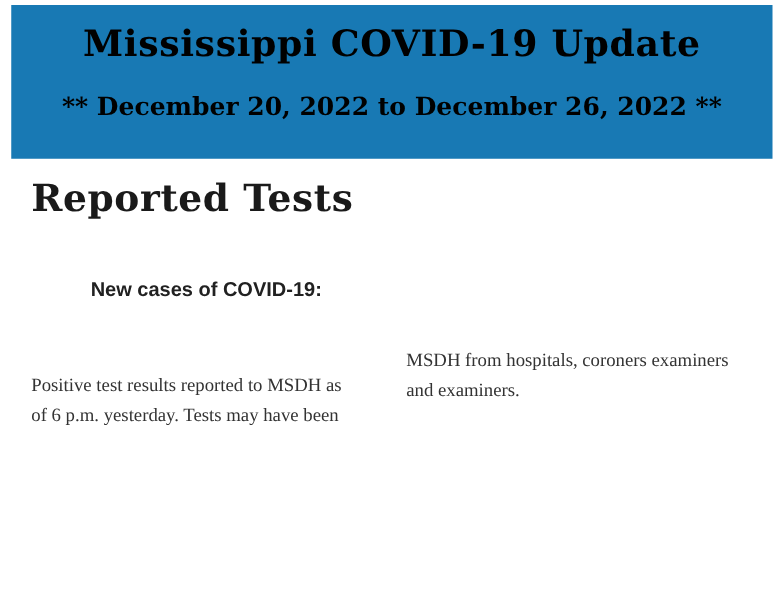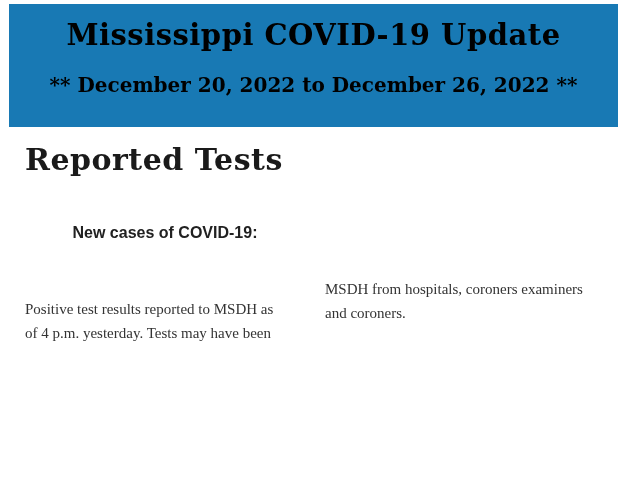--- a/index.html
+++ b/index.html
@@ -90,26 +90,26 @@
   <main class="main">
 
     <h2 class="section-title">Reported Tests</h2>
 
     <div class="columns">
 
       <section class="metric">
         <div class="metric-label">New cases of COVID-19:</div>
         <p class="metric-desc">
           <span class="desc-line">Positive test results reported to MSDH as</span>
-          <span class="desc-line">of 4 p.m. yesterday. Tests may have been</span>
+          <span class="desc-line">of 6 p.m. yesterday. Tests may have been</span>
         </p>
       </section>
 
       <section class="metric">
         <p class="metric-desc">
           <span class="desc-line">MSDH from hospitals, coroners examiners</span>
-          <span class="desc-line">and coroners.</span>
+          <span class="desc-line">and examiners.</span>
         </p>
       </section>
 
     </div>
   </main>
 </div>
 
 </body></html>

